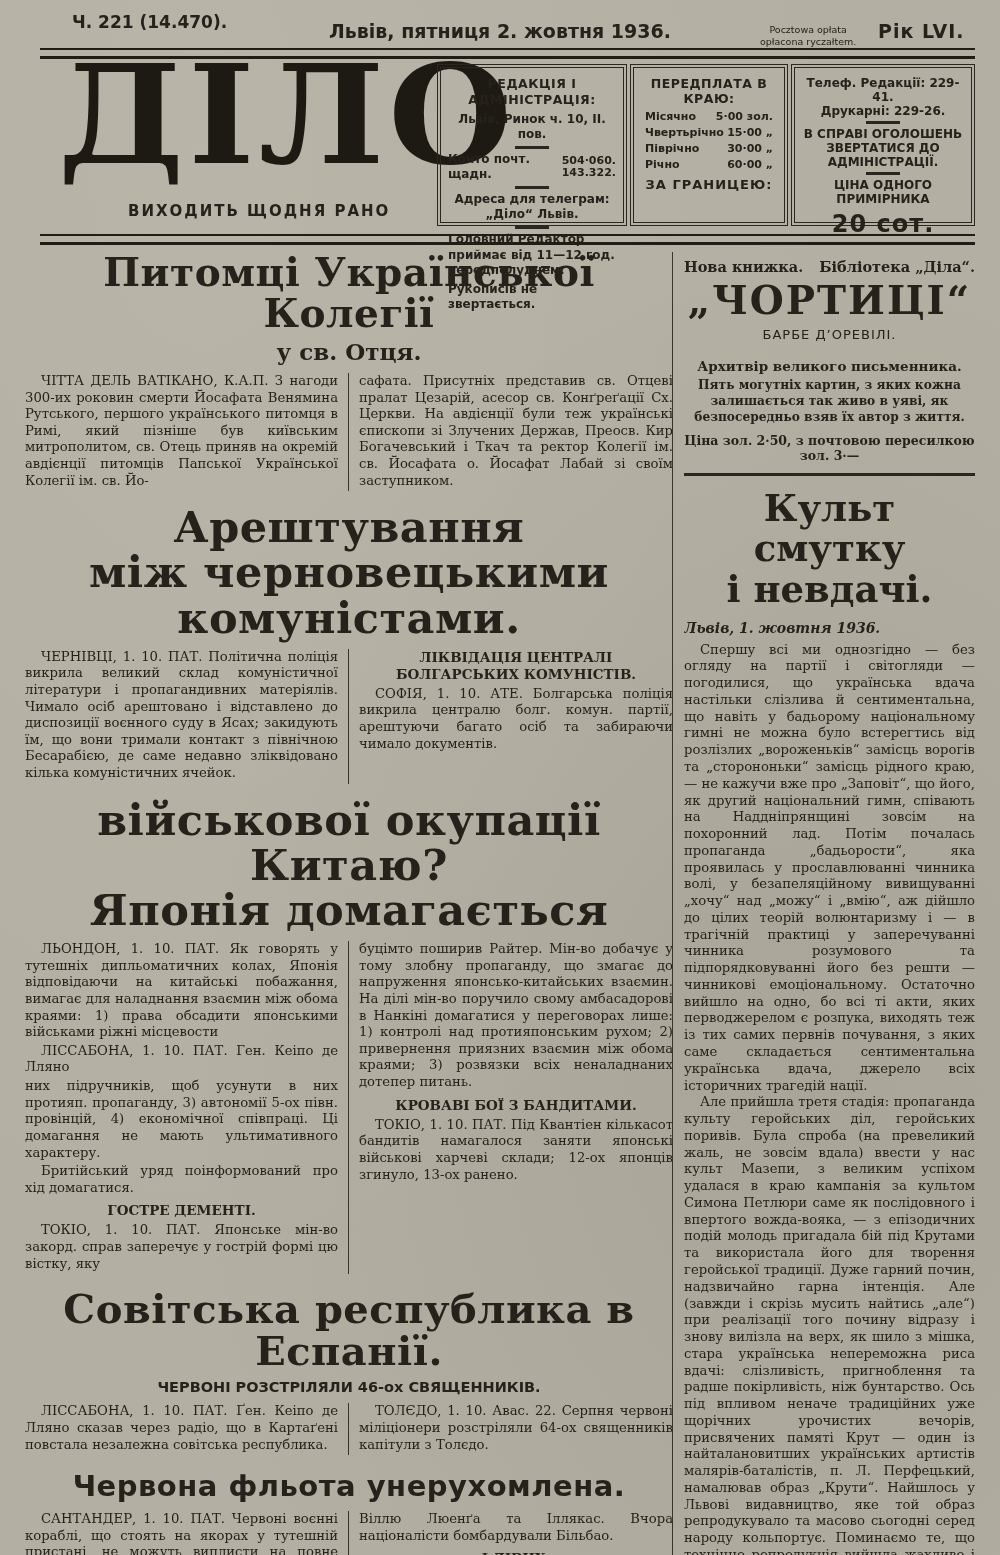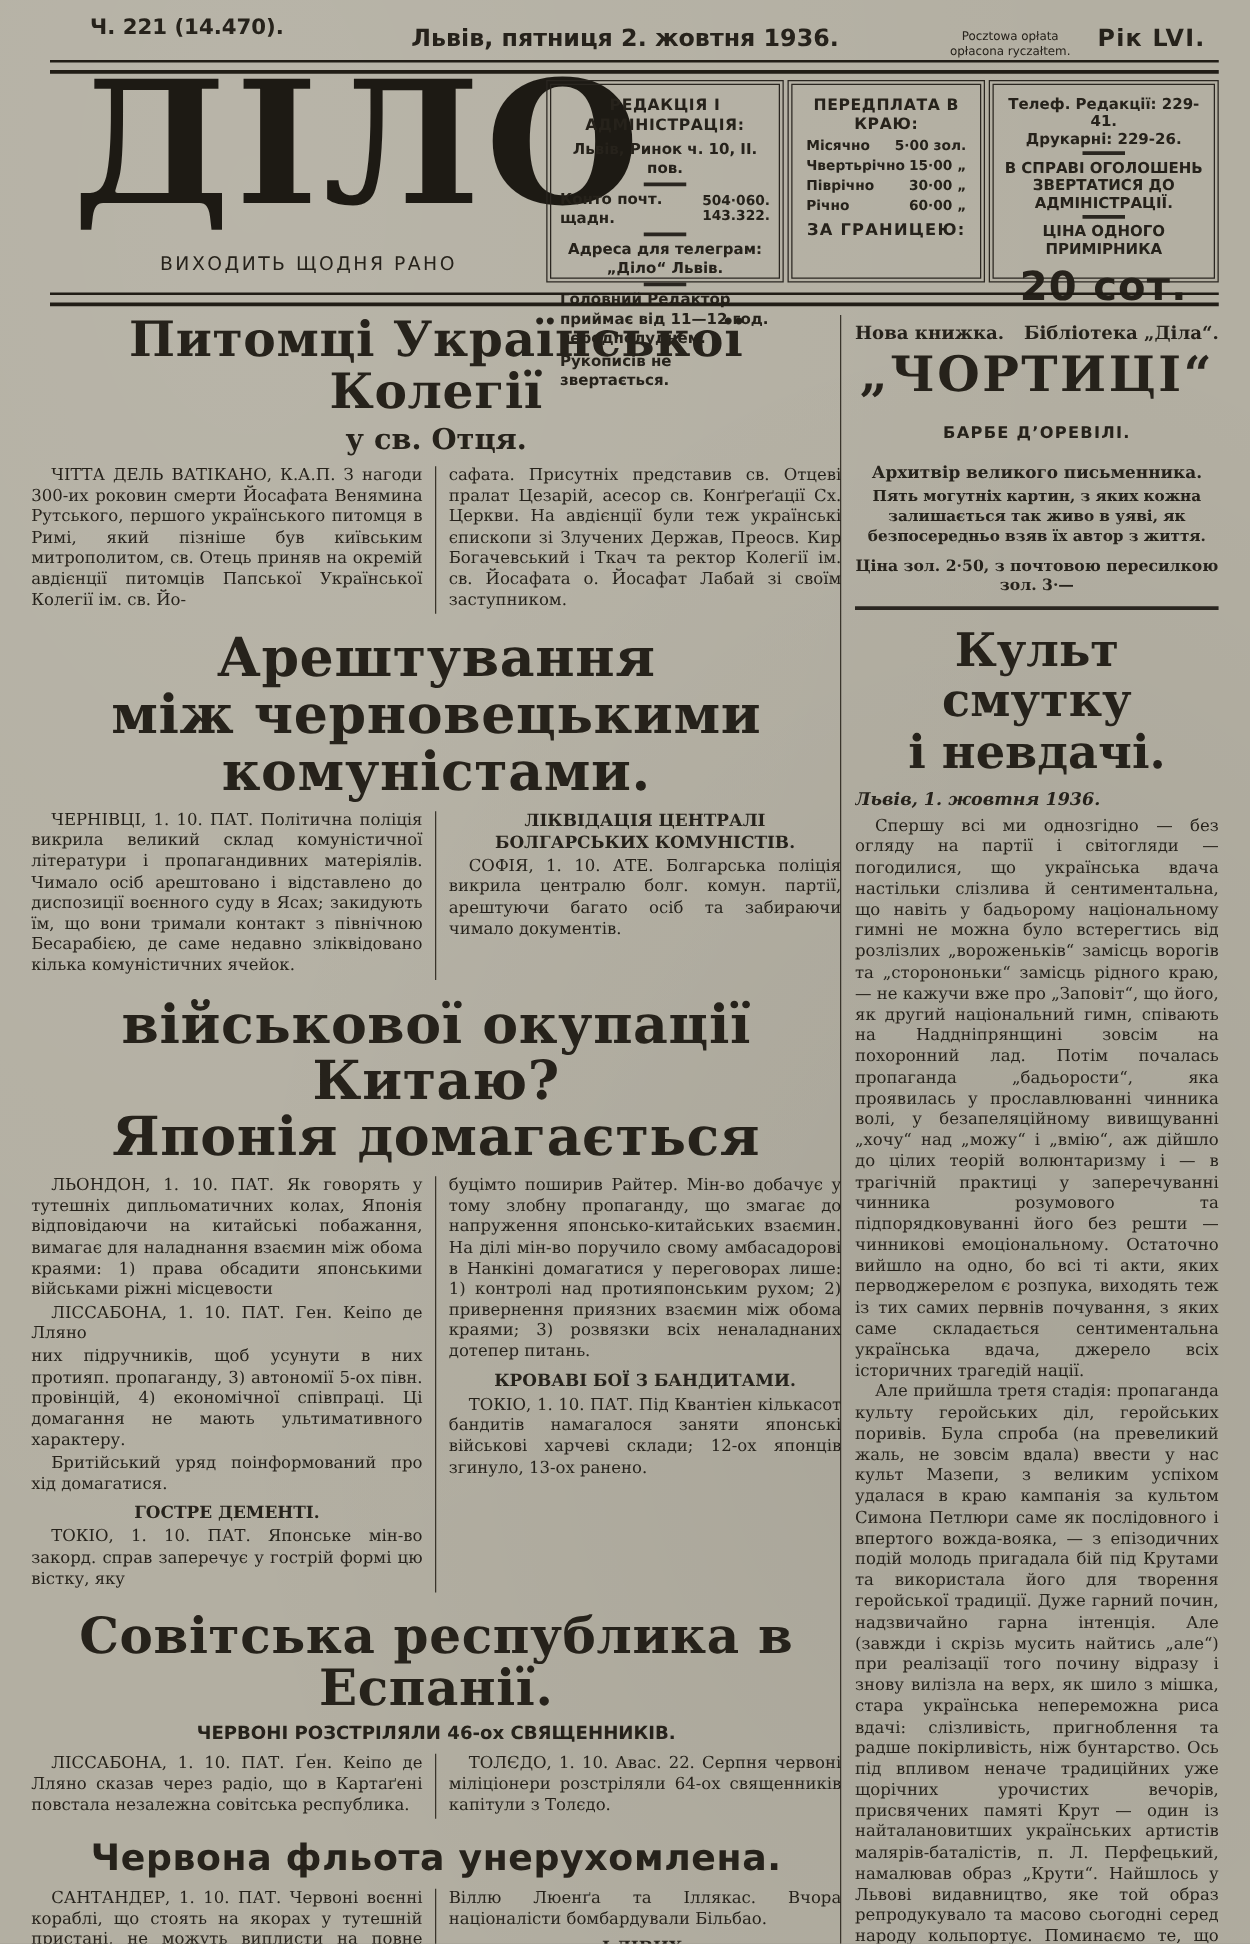--- a/index.html
+++ b/index.html
@@ -18,34 +18,34 @@
   .issue{position:absolute;left:72px;top:12px;font-family:"DejaVu Sans",sans-serif;font-weight:bold;font-size:17px;}
   .dateline{position:absolute;left:50%;transform:translateX(-50%);top:20px;font-family:"DejaVu Sans",sans-serif;font-weight:bold;font-size:19px;white-space:nowrap;}
   .postal{position:absolute;left:760px;top:24px;font-family:"DejaVu Sans",sans-serif;font-size:9.5px;line-height:1.25;text-align:center;}
   .yearmark{position:absolute;left:878px;top:20px;font-family:"DejaVu Sans",sans-serif;font-weight:bold;font-size:19px;letter-spacing:1px;}
   .rule-thick{position:absolute;left:40px;right:25px;height:6px;border-top:2px solid #211d16;border-bottom:3px solid #211d16;}
   .rule-top{top:48px;}
   .rule-mid{top:234px;left:40px;}
   
   .masthead{position:absolute;left:0;top:58px;width:100%;height:175px;}
   .logo{position:absolute;left:58px;top:-14px;font-family:"DejaVu Serif",serif;font-weight:bold;font-size:142px;line-height:1;letter-spacing:4px;transform:scaleY(.96);color:#1d1a14;}
-  .tagline{position:absolute;left:128px;top:144px;font-family:"DejaVu Sans",sans-serif;font-weight:normal;font-size:15px;letter-spacing:2px;text-align:right;}
+  .tagline{position:absolute;left:128px;top:144px;font-family:"DejaVu Sans",sans-serif;font-weight:bold;font-size:15px;letter-spacing:2px;text-align:right;}
   .mast-box{position:absolute;top:6px;border:4px double #2a2620;box-sizing:border-box;font-family:"DejaVu Sans",sans-serif;padding:8px 7px;}
   .box-editorial{left:437px;width:190px;height:162px;font-size:12px;font-weight:bold;line-height:1.3;}
   .box-sub{left:630px;width:158px;height:162px;font-size:11px;font-weight:bold;}
   .box-contact{left:791px;width:184px;height:162px;font-size:12px;font-weight:bold;text-align:center;}
   .box-title{text-align:center;font-size:12.5px;letter-spacing:.5px;margin-bottom:3px;}
   .sep{width:34px;height:3px;background:#2a2620;margin:3px auto;}
   .konto{display:flex;justify-content:space-between;align-items:center;}
   .konto-nums{font-size:11px;text-align:right;line-height:1.15;}
   .centered{text-align:center;}
   .sub-row{display:flex;justify-content:space-between;padding:0 4px;line-height:1.45;}
   .sub-abroad-title{text-align:center;font-size:13px;letter-spacing:1px;margin:4px 0 2px;}
   .sub-abroad{font-size:11px;line-height:1.3;text-align:center;}
-  .price-big{font-size:32px;margin-top:4px;letter-spacing:1px;}
+  .price-big{font-size:24px;margin-top:4px;letter-spacing:1px;}
   
   .main-left{position:absolute;left:25px;top:252px;width:648px;}
   .vdivider{position:absolute;left:672px;top:252px;width:1px;height:1303px;background:#3a352c;}
   .main-right{position:absolute;left:684px;top:258px;width:291px;height:1297px;overflow:hidden;}
   .headline{font-weight:bold;text-align:center;line-height:1.05;letter-spacing:.5px;}
   .h-college{font-size:39px;}
   .h-sub-college{font-size:23px;font-weight:bold;text-align:center;margin-top:4px;}
   .h-big{font-size:43px;}
   .h-spain{font-size:40px;}
   .h-sans{font-family:"DejaVu Sans",sans-serif;font-weight:bold;font-size:29px;text-align:center;letter-spacing:.5px;}
@@ -53,21 +53,21 @@
   .two-col{display:flex;margin-top:8px;justify-content:space-between;}
   .col{width:50%;box-sizing:border-box;font-size:13.2px;line-height:1.26;text-align:justify;}
   .col.first{padding-right:10px;border-right:1px solid #39342b;}
   .col.second{padding-left:10px;}
   .col p{margin:0 0 2px;text-indent:16px;}
   .col-h{font-weight:bold;text-align:center;font-size:13.5px;margin:6px 0 3px;text-indent:0 !important;}
   .section{margin-bottom:14px;}
   
   .ad-kickers{display:flex;justify-content:space-between;font-weight:bold;font-size:14.5px;}
   .ad-title{font-size:39px;font-weight:bold;text-align:center;letter-spacing:2px;margin-top:2px;}
-  .ad-author{font-family:"DejaVu Sans",sans-serif;font-weight:bold;font-size:13px;text-align:center;margin-top:16px;letter-spacing:1px;}
+  .ad-author{font-family:"DejaVu Sans",sans-serif;font-weight:normal;font-size:13px;text-align:center;margin-top:4px;letter-spacing:1px;}
   .ad-tagline{font-weight:bold;font-size:13.5px;text-align:center;margin-top:16px;}
   .ad-blurb{font-weight:bold;font-size:12.2px;line-height:1.3;text-align:center;margin-top:4px;}
   .ad-price{font-weight:bold;font-size:12.5px;text-align:center;margin-top:7px;}
   .ad-rule{height:3px;background:#2a2620;margin:10px 0 12px;}
   .essay-title{font-size:37px;font-weight:bold;text-align:center;line-height:1.1;}
   .essay-dateline{font-style:italic;font-weight:bold;font-size:14px;text-align:left;padding-right:14px;margin:10px 0 6px;}
   .essay-body{font-size:13.2px;line-height:1.27;text-align:justify;}
   .essay-body p{margin:0;text-indent:16px;}
 </style>
 </head>

